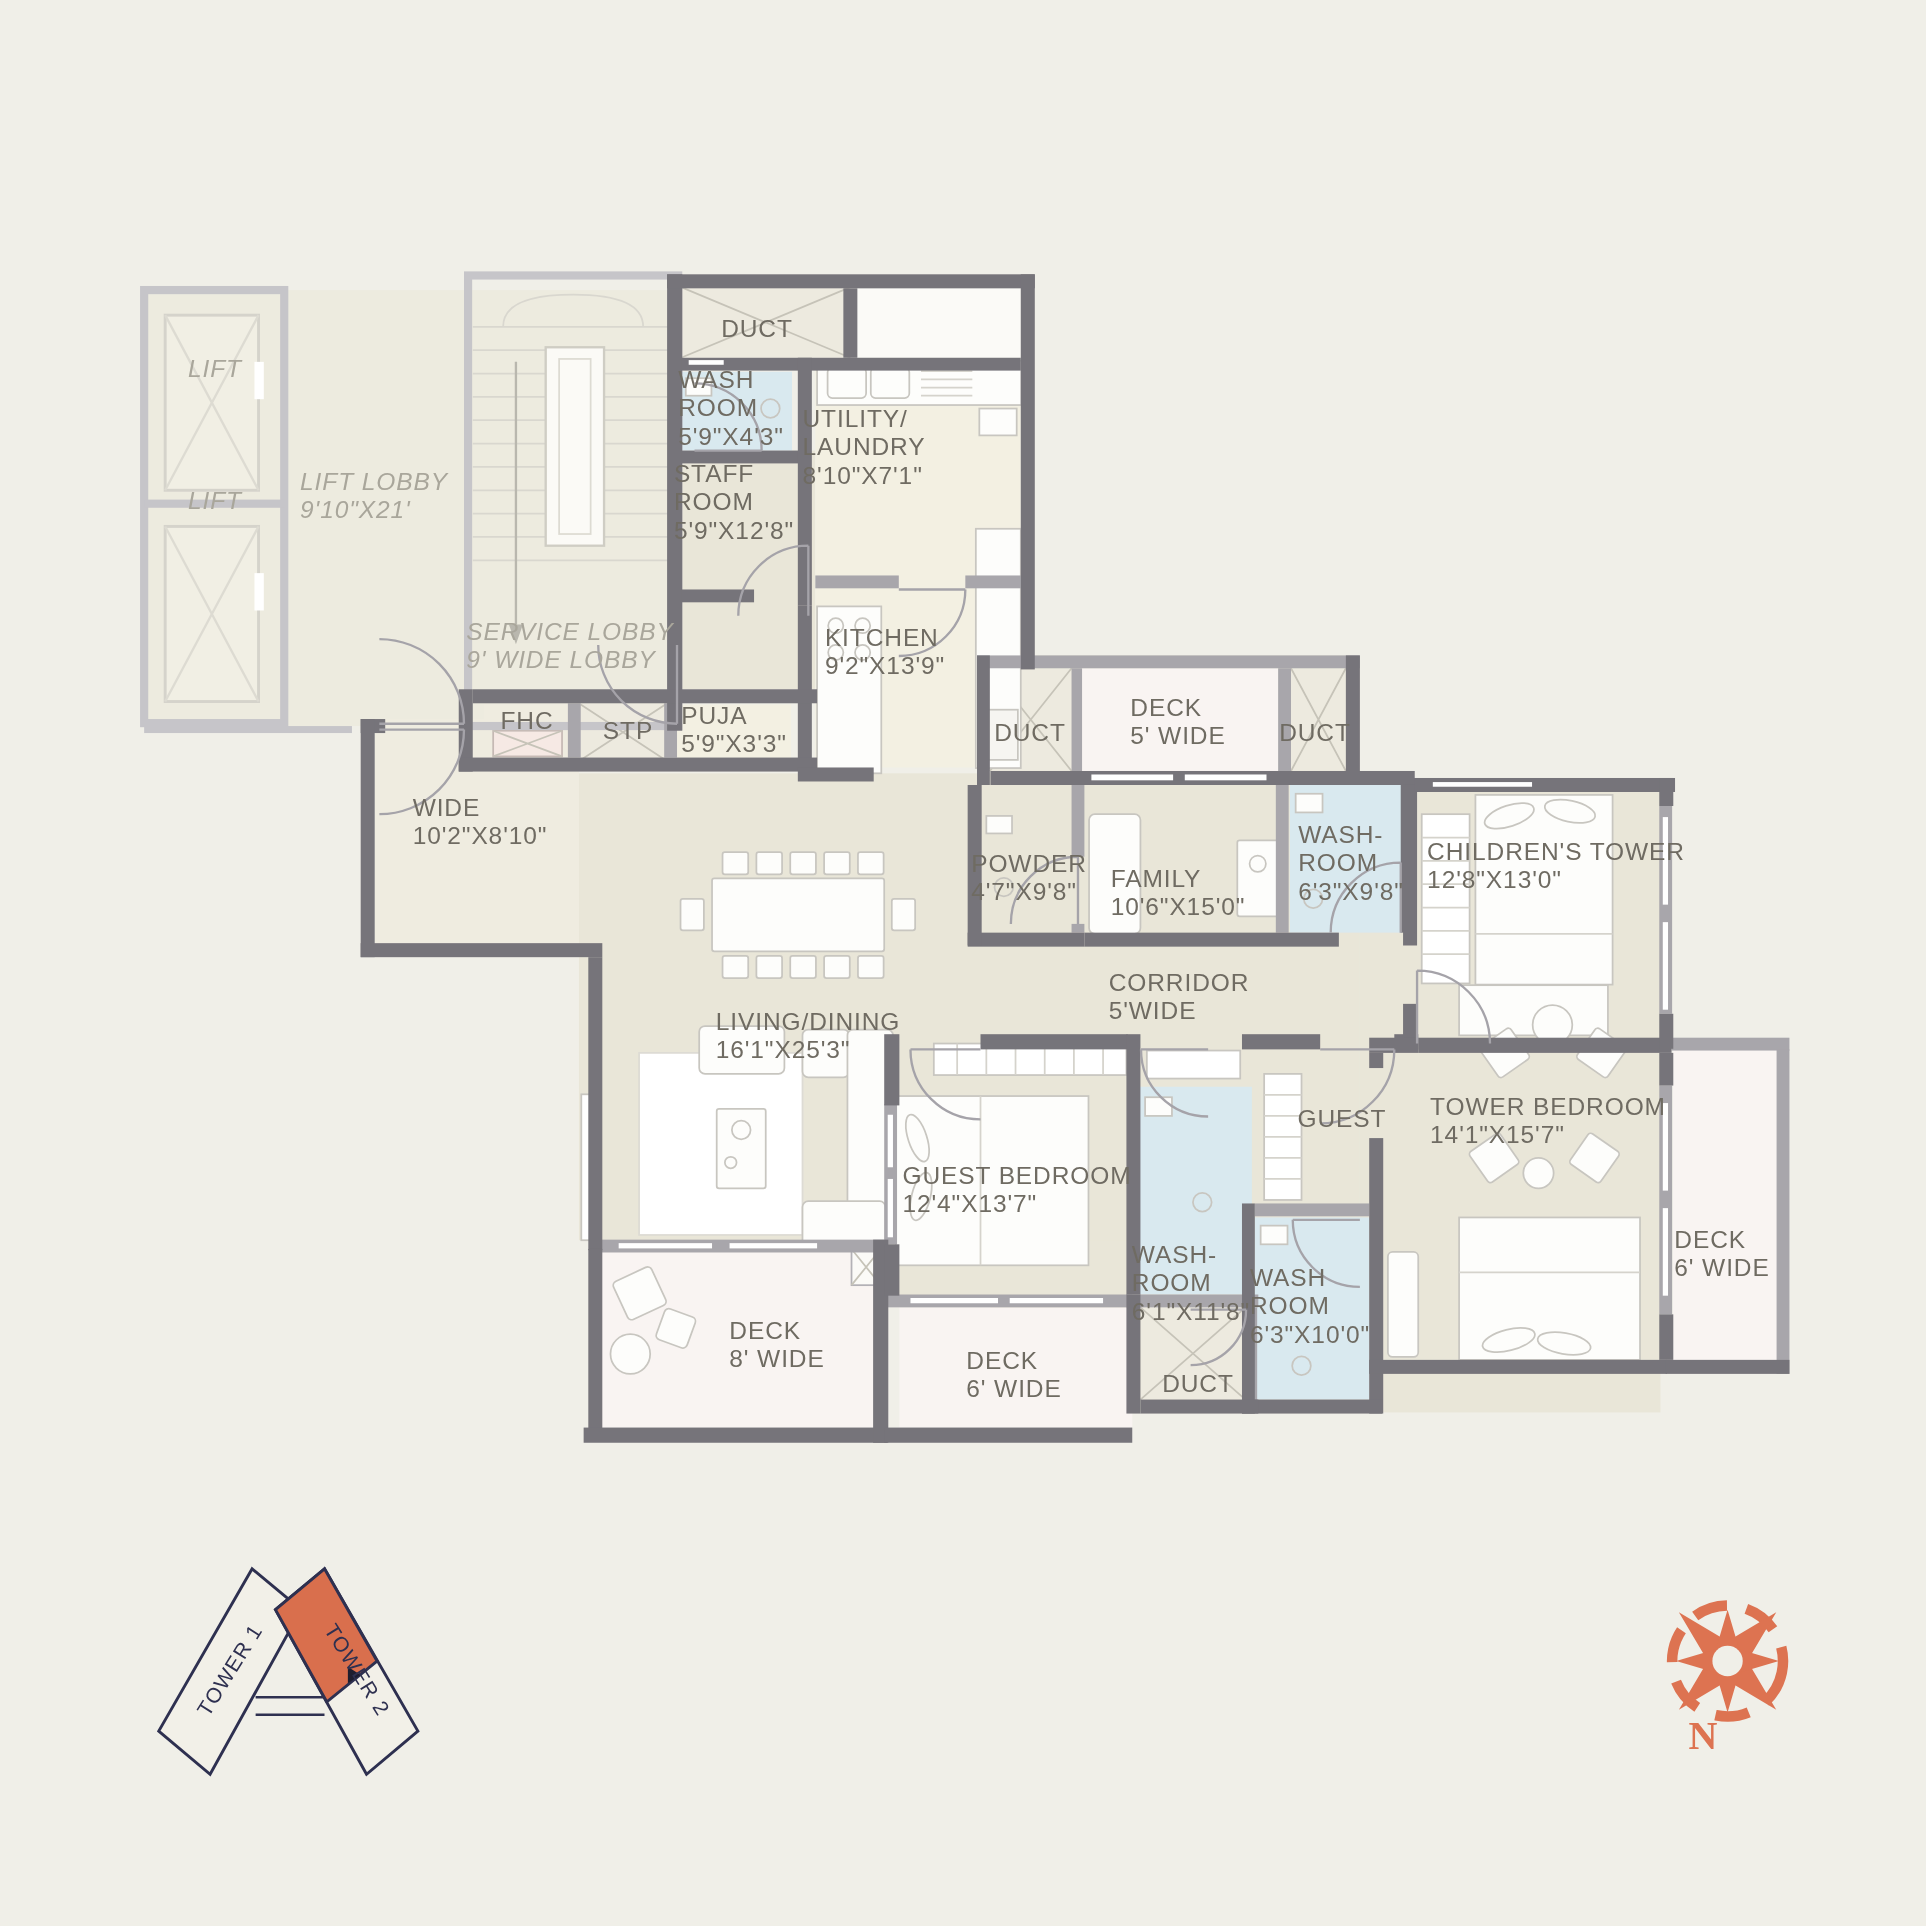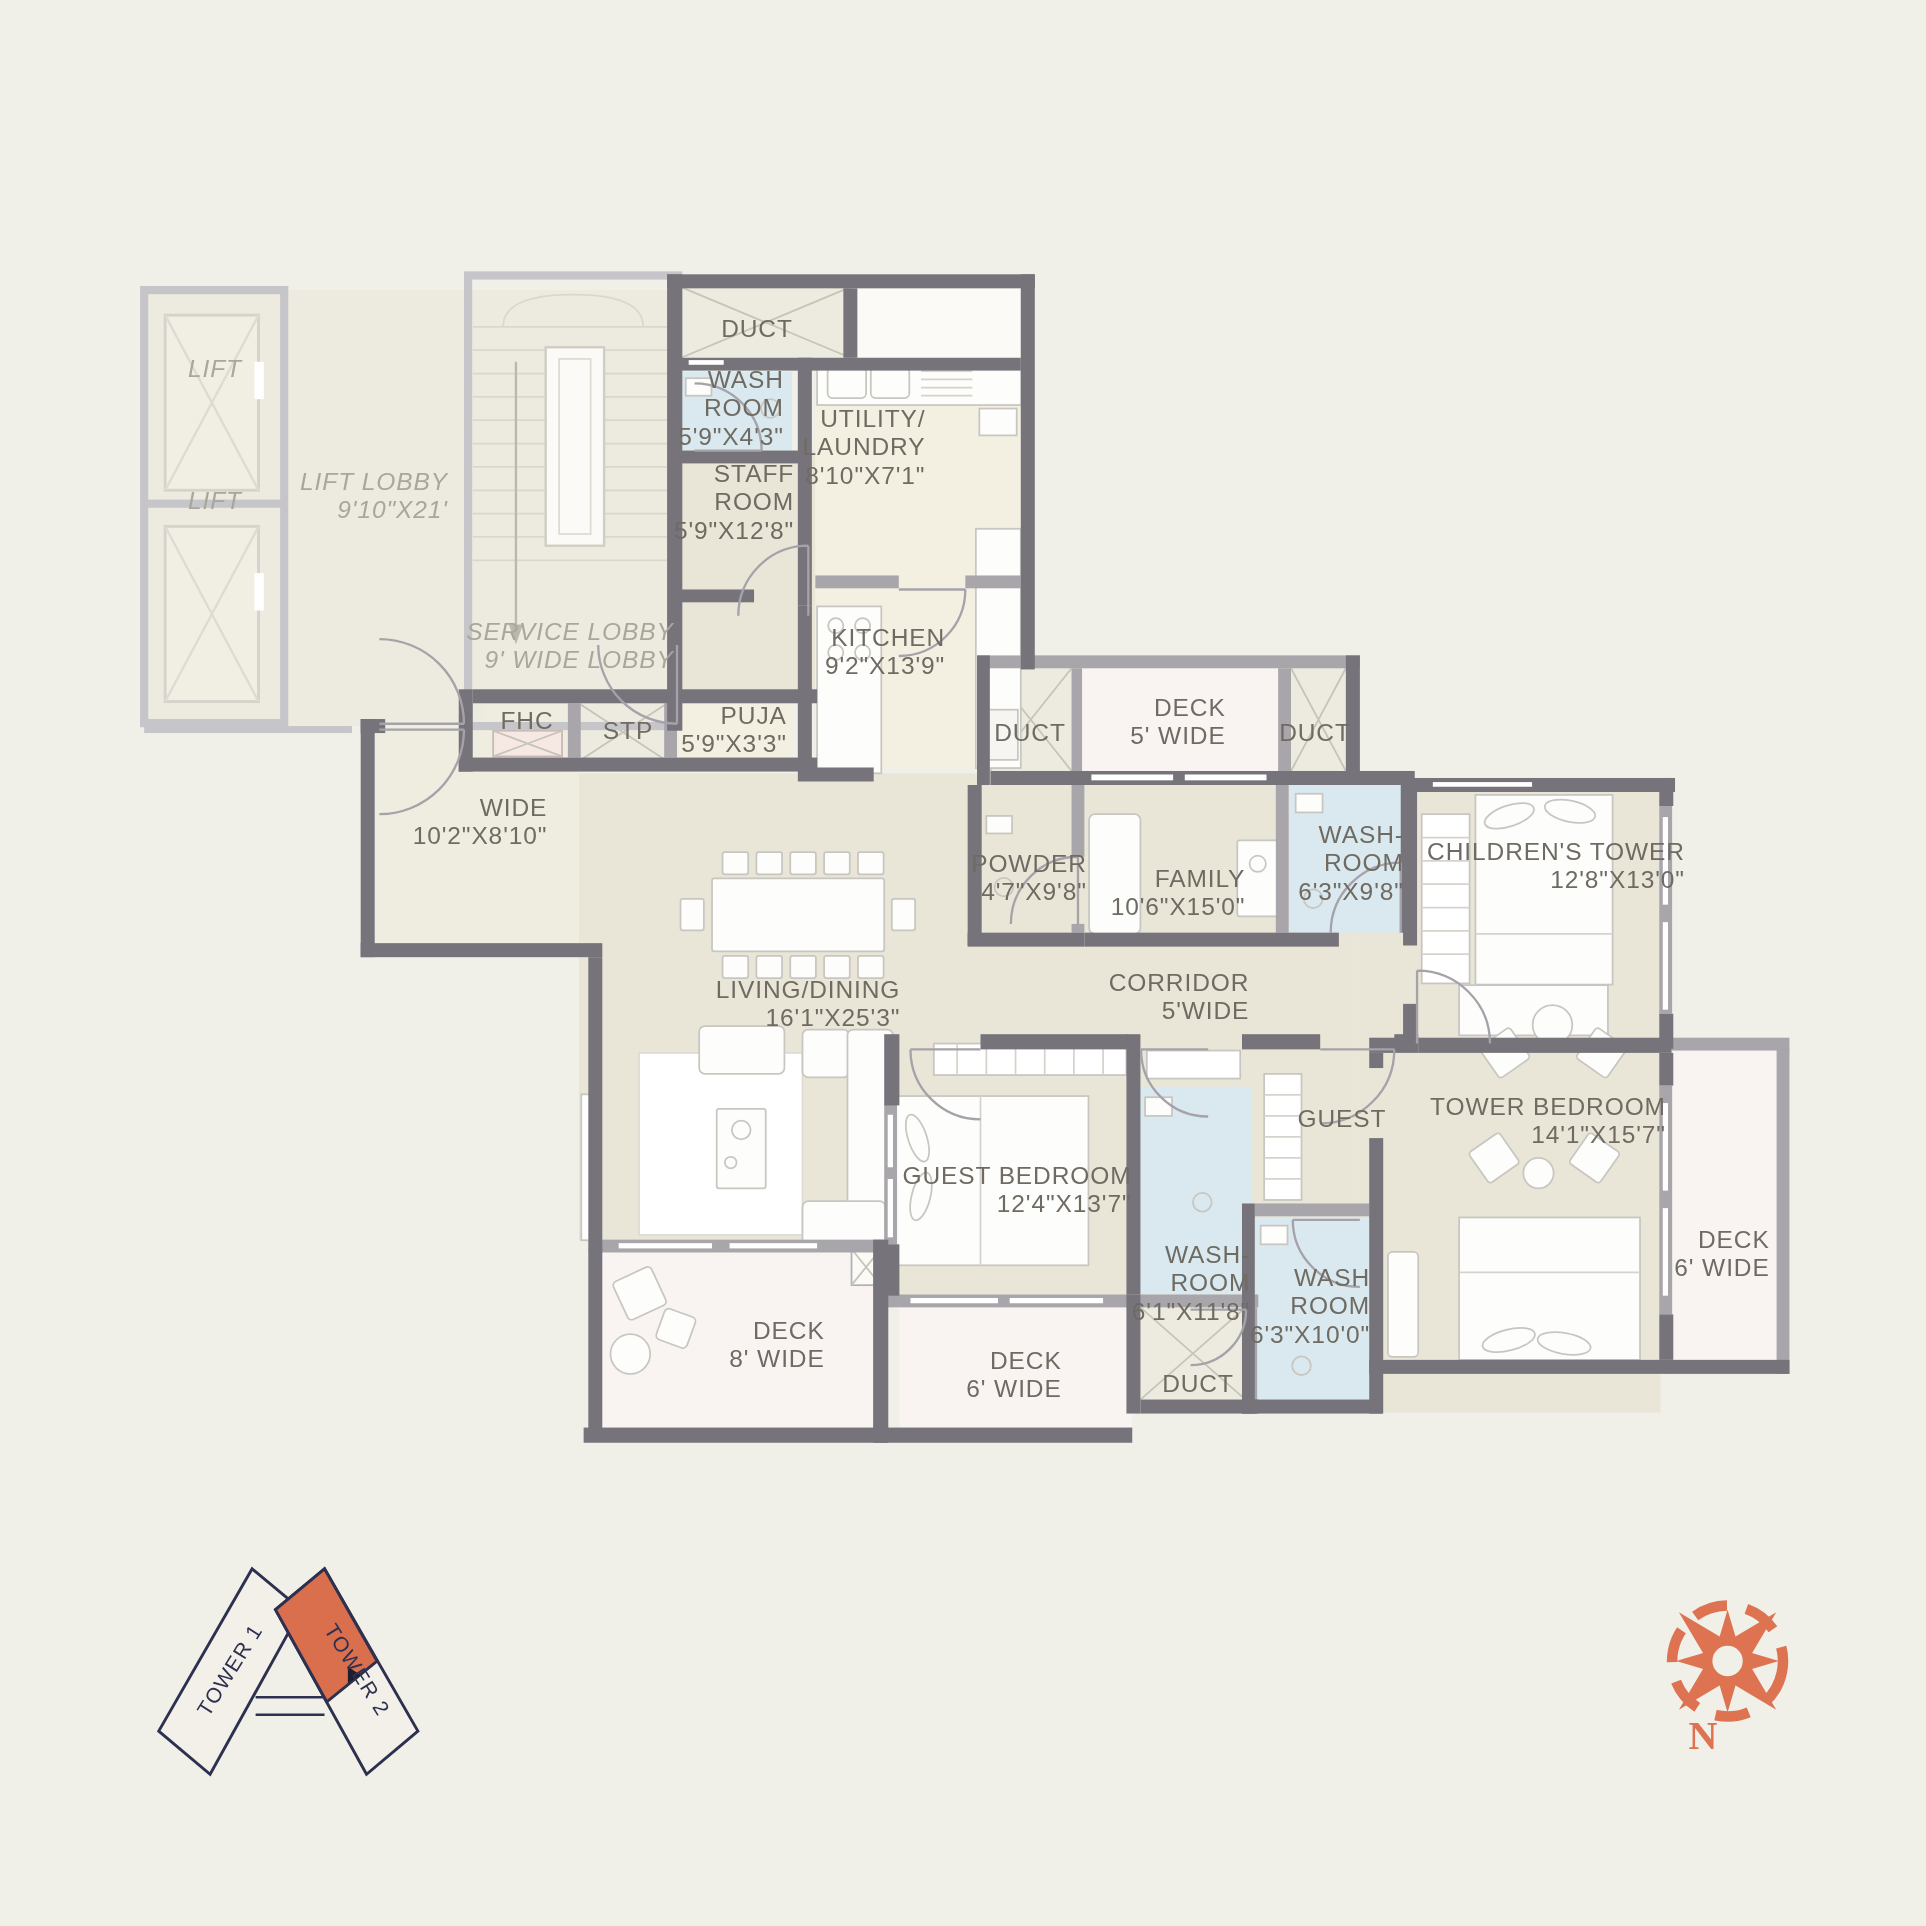--- a/index.html
+++ b/index.html
@@ -3,21 +3,21 @@
 <meta charset="utf-8">
 <style>
   html,body{margin:0;padding:0;}
   body{
     width:1926px;height:1926px;position:relative;overflow:hidden;
     background:#f0efe8;font-family:"Liberation Sans",sans-serif;
   }
   #plan-svg{position:absolute;left:0;top:0;}
   .lbl{
     position:absolute;transform:translate(-50%,-50%);
-    text-align:right;white-space:pre-line;line-height:1.16;
+    text-align:left;white-space:pre-line;line-height:1.16;
     font-size:24.5px;letter-spacing:0.9px;color:#6f6b62;z-index:5;
   }
   .lbl span{display:block;white-space:pre-line;}
   .lbl.light{color:#a9a69b;font-style:italic;}
   .tower-lbl{
     position:absolute;font-size:21px;letter-spacing:1.2px;color:#2e3050;
     z-index:5;white-space:nowrap;
   }
   .north-lbl{
     position:absolute;transform:translate(-50%,-50%);z-index:5;
@@ -338,21 +338,21 @@
 <div class="lbl" style="left:734px;top:730px"><span>PUJA</span><span>5'9"X3'3"</span></div>
 <div class="lbl" style="left:480px;top:822px"><span>WIDE</span><span>10'2"X8'10"</span></div>
 <div class="lbl" style="left:1030px;top:733px"><span>DUCT</span></div>
 <div class="lbl" style="left:1178px;top:722px"><span>DECK</span><span>5' WIDE</span></div>
 <div class="lbl" style="left:1315px;top:733px"><span>DUCT</span></div>
 <div class="lbl" style="left:1029px;top:878px"><span>POWDER</span><span>4'7"X9'8"</span></div>
 <div class="lbl" style="left:1178px;top:893px"><span>FAMILY</span><span>10'6"X15'0"</span></div>
 <div class="lbl" style="left:1351px;top:864px"><span>WASH-
 ROOM</span><span>6'3"X9'8"</span></div>
 <div class="lbl" style="left:1556px;top:866px"><span>CHILDREN'S TOWER</span><span>12'8"X13'0"</span></div>
-<div class="lbl" style="left:808px;top:1004px"><span>LIVING/DINING</span><span>16'1"X25'3"</span></div>
+<div class="lbl" style="left:808px;top:1036px"><span>LIVING/DINING</span><span>16'1"X25'3"</span></div>
 <div class="lbl" style="left:1179px;top:997px"><span>CORRIDOR</span><span>5'WIDE</span></div>
 <div class="lbl" style="left:1548px;top:1121px"><span>TOWER BEDROOM</span><span>14'1"X15'7"</span></div>
 <div class="lbl" style="left:1722px;top:1254px"><span>DECK</span><span>6' WIDE</span></div>
 <div class="lbl" style="left:1017px;top:1190px"><span>GUEST BEDROOM</span><span>12'4"X13'7"</span></div>
 <div class="lbl" style="left:1191px;top:1284px"><span>WASH-
 ROOM</span><span>6'1"X11'8"</span></div>
 <div class="lbl" style="left:1342px;top:1119px"><span>GUEST</span></div>
 <div class="lbl" style="left:1310px;top:1307px"><span>WASH
 ROOM</span><span>6'3"X10'0"</span></div>
 <div class="lbl" style="left:777px;top:1345px"><span>DECK</span><span>8' WIDE</span></div>

